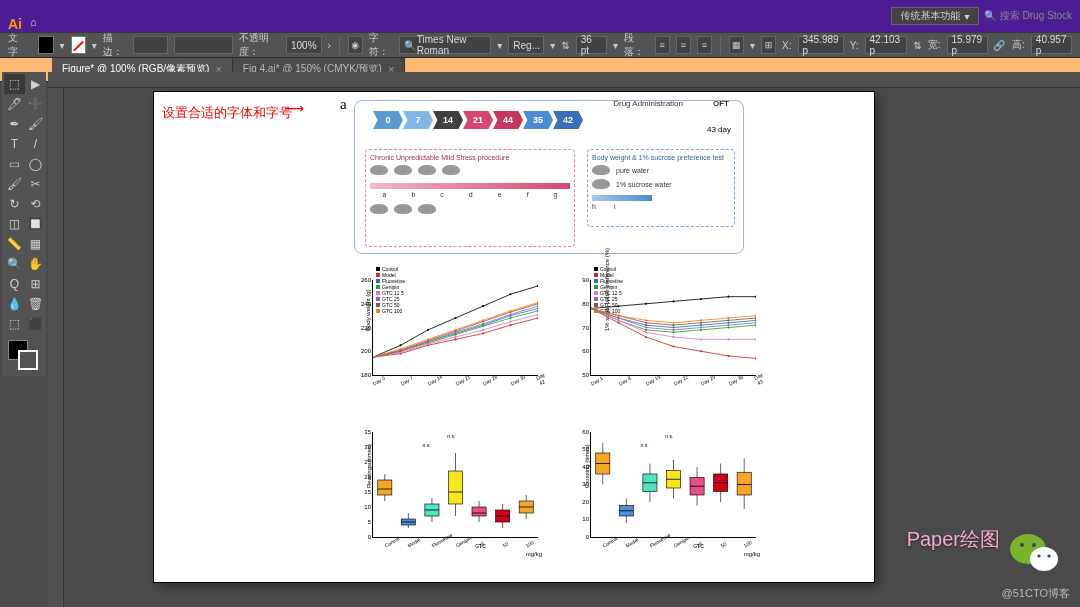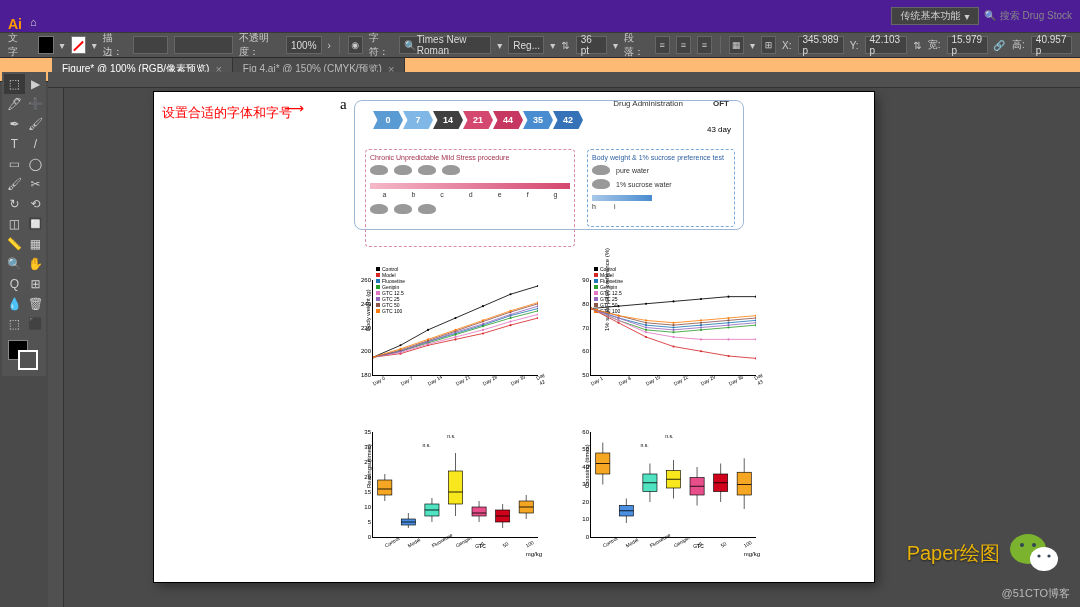--- a/index.html
+++ b/index.html
@@ -28,21 +28,21 @@
 .toolbar{position:absolute;left:2px;top:72px;width:44px;background:#535353;padding:2px;display:grid;grid-template-columns:1fr 1fr;gap:0}
 .tool{width:21px;height:20px;display:flex;align-items:center;justify-content:center;color:#d0d0d0;font-size:12px;cursor:pointer}
 .tool.sel{background:#3a3a3a}
 .fill-stroke{grid-column:1/3;height:36px;position:relative;margin-top:4px}
 .fs-fill{position:absolute;left:4px;top:2px;width:20px;height:20px;background:#000;border:1px solid #888}
 .fs-stroke{position:absolute;left:14px;top:12px;width:20px;height:20px;background:#535353;border:2px solid #fff}
 .canvas-wrap{position:absolute;left:64px;top:88px;right:2px;bottom:8px;background:#4a4a4a;overflow:hidden}
 .artboard{position:absolute;left:90px;top:4px;width:720px;height:490px;background:#fff;box-shadow:0 0 0 1px #000,4px 4px 10px rgba(0,0,0,.4)}
 .annotation{position:absolute;left:98px;top:18px;color:red;font-size:13px;font-weight:500}
 .arrow-red{position:absolute;color:red;font-size:14px}
-.panel-a{position:absolute;left:200px;top:8px;width:390px;height:130px;border:1px solid #9cb8d6;border-radius:8px}
+.panel-a{position:absolute;left:200px;top:8px;width:390px;height:154px;border:1px solid #9cb8d6;border-radius:8px}
 .label-a{position:absolute;left:186px;top:4px;font-family:"Times New Roman";font-size:15px}
 .timeline{position:absolute;top:8px;left:18px;right:14px;height:22px;display:flex;align-items:center}
 .chev{width:30px;height:18px;display:flex;align-items:center;justify-content:center;color:#fff;font-size:9px;font-weight:bold;clip-path:polygon(0 0,85% 0,100% 50%,85% 100%,0 100%,15% 50%)}
 .c0{background:#5a9bd4}.c1{background:#7fb7e6}.c2{background:#404040}.c3{background:#d4476f}.c4{background:#c73860}.c5{background:#4a8cd0}.c6{background:#3672b8}
 .tl-label{position:absolute;font-size:8px;color:#333;top:-2px}
 .days-end{font-size:8px;margin-left:4px}
 .sub-box{position:absolute;border:1px dashed;border-radius:4px;padding:4px}
 .sub-l{left:10px;top:48px;width:210px;height:98px;border-color:#d98ba8}
 .sub-r{left:232px;top:48px;width:148px;height:78px;border-color:#7aa8d6}
 .tiny-text{font-size:7px;color:#333}
@@ -54,21 +54,21 @@
 .chart-box2{left:408px;top:330px;width:200px;height:140px}
 .axes{position:absolute;left:28px;top:10px;right:6px;bottom:24px;border-left:1px solid #000;border-bottom:1px solid #000}
 .legend{position:absolute;left:32px;top:-4px;font-size:5px;line-height:6px}
 .lg-item{display:flex;align-items:center;gap:2px}
 .lg-sw{width:4px;height:4px}
 .ytick{position:absolute;left:-18px;font-size:6px;width:16px;text-align:right}
 .xtick{position:absolute;bottom:-12px;font-size:5px;transform:rotate(-30deg);transform-origin:left}
 .ylabel{position:absolute;left:-26px;top:50%;transform:rotate(-90deg) translateX(50%);font-size:6px;white-space:nowrap}
 svg.plot{position:absolute;left:0;top:0;width:100%;height:100%}
 .wechat-bubble{position:absolute;right:18px;bottom:32px;width:54px;height:44px}
-.watermark-text{position:absolute;right:80px;bottom:40px;color:#eab308;font-size:20px;font-weight:500;text-shadow:0 1px 2px rgba(0,0,0,.6)}
+.watermark-text{position:absolute;right:80px;bottom:54px;color:#f9a8d4;font-size:20px;font-weight:500;text-shadow:0 1px 2px rgba(0,0,0,.6)}
 .watermark-src{position:absolute;right:10px;bottom:6px;color:#bbb;font-size:11px}
 </style>
 </head>
 <body>
 
 <div class="menubar">
   <span class="ai-logo">Ai</span>
   <span class="home-icon">⌂</span>
   <div class="menubar-right">
     <div class="dropdown-pill">

